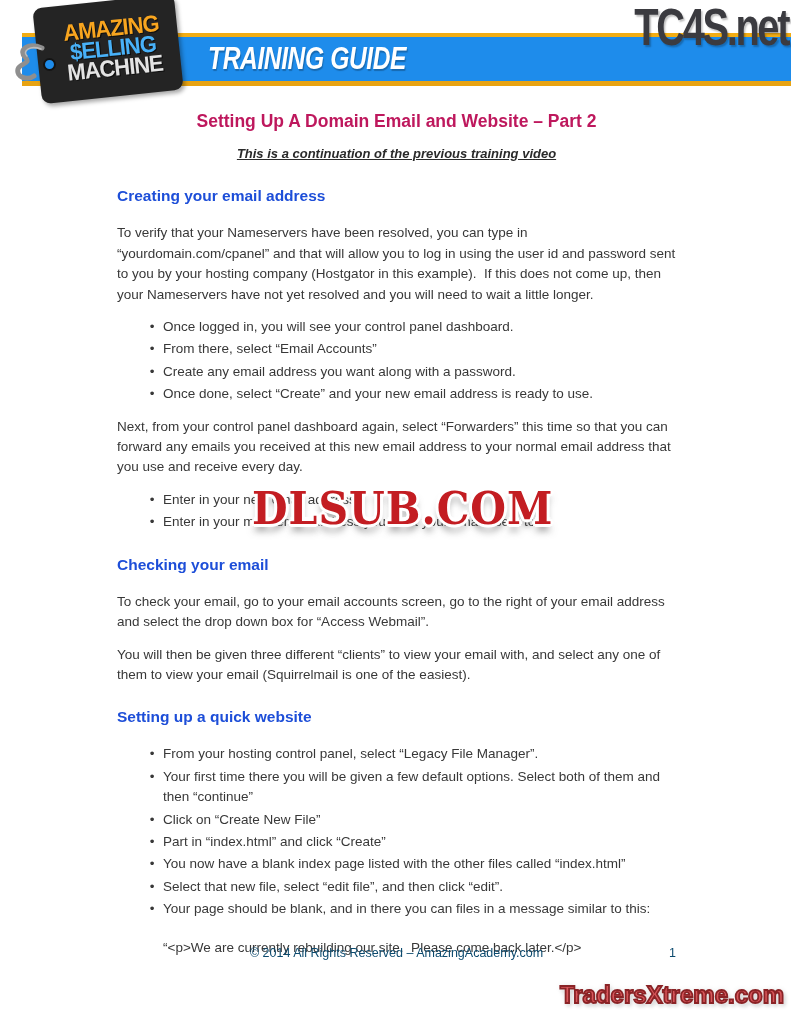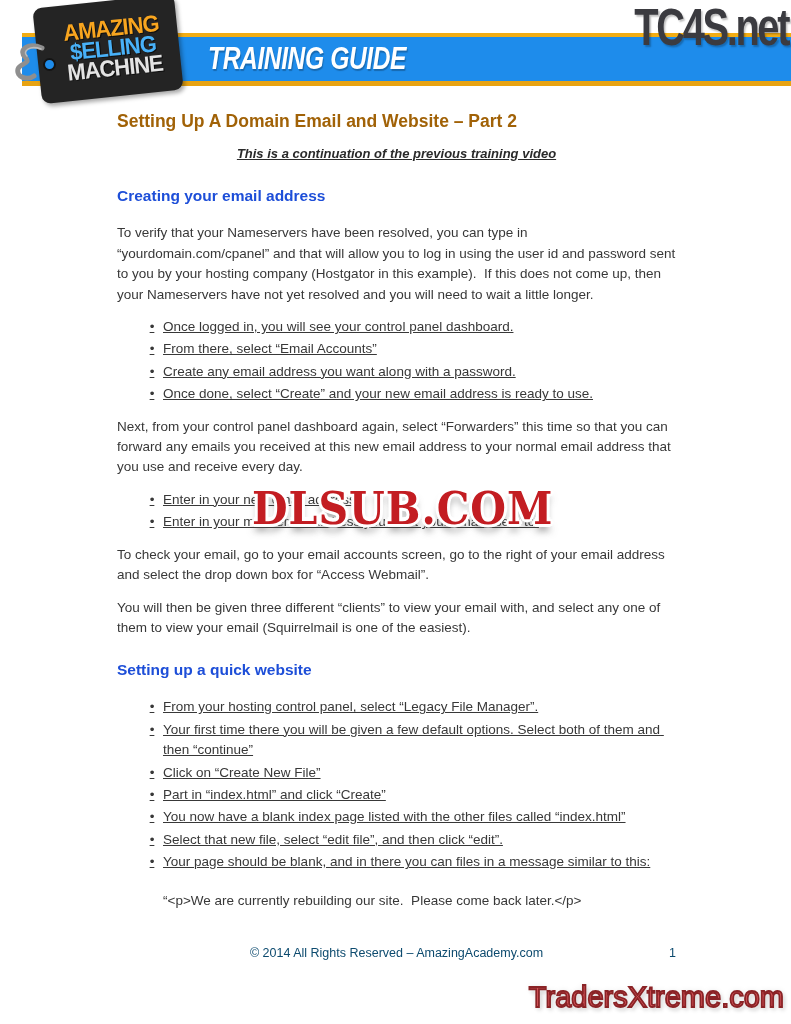--- a/index.html
+++ b/index.html
@@ -52,33 +52,33 @@
     text-shadow:2px 2px 2px rgba(0,0,0,0.25);
   }
 
   
   .content {
     position:absolute; left:117px; top:0; width:559px;
     font-size:13.5px; line-height:20.4px; color:#383838;
   }
   .doc-title {
     margin:110px 0 12px 0;
-    color:#a16207; font-size:17.5px; line-height:22px; font-weight:bold;
+    color:#be185d; font-size:17.5px; line-height:22px; font-weight:bold;text-align:center;
   }
   .doc-subtitle {
     margin:0 0 19px 0; text-align:center;
     font-weight:bold; font-style:italic; text-decoration:underline;
     font-size:13px; color:#2a2a2a;
   }
   .sec-heading {
     margin:22px 0 18px 0;
     color:#1d4ed8; font-size:15.5px; line-height:19px; font-weight:bold;
   }
   .para { margin:0 0 12px 0; white-space:pre-wrap; }
-  .bullets { margin:0 0 12px 0;text-decoration:underline; }
+  .bullets { margin:0 0 12px 0; }
   .bullet { display:flex; margin-bottom:2px; }
   .bullet::before { content:"•"; width:22px; text-align:center; flex:0 0 22px; margin-left:24px; }
   .bullet .btext { flex:1; white-space:pre-wrap; }
   .code-line { margin:18px 0 8px 46px; white-space:pre-wrap; }
 
   
   .footer {
     position:absolute; left:117px; top:946px; width:559px;
     font-size:12.5px; color:#0c4a6e;
   }
@@ -91,21 +91,21 @@
     font-family:"DejaVu Serif", serif; font-weight:bold;
     font-size:41px; line-height:1; letter-spacing:1px; white-space:nowrap;
     color:#c31d22; transform:scaleY(1.08); transform-origin:left top;
     text-shadow:
       -3px 0 0 #ffffff, 3px 0 0 #ffffff, 0 -3px 0 #ffffff, 0 3px 0 #ffffff,
       -2px -2px 0 #ffffff, 2px -2px 0 #ffffff, -2px 2px 0 #ffffff, 2px 2px 0 #ffffff,
       0 7px 7px rgba(80,80,80,0.55);
   }
   .wm-traders {
     position:absolute; top:983px; right:7px;
-    font-size:29px; line-height:1; font-weight:normal; white-space:nowrap;
+    font-size:24px; line-height:1; font-weight:bold; white-space:nowrap;
     color:#d9575c; -webkit-text-stroke:1.8px #8a2326;
     text-shadow:0 0 3px #f0f0f0, 0 0 6px #dddddd, 2px 3px 4px #c0c0c0;
   }
 </style>
 </head>
 <body>
 
 <div class="page">
 
   <div class="banner">
@@ -152,20 +152,21 @@
 
     <div class="bullets">
       <div class="bullet">
           <span class="btext">Enter in your new email address</span>
         </div>
       <div class="bullet">
           <span class="btext">Enter in your main email address you want your emails sent to.</span>
         </div>
     </div>
 
+    <div class="sec-heading">Checking your email</div>
     <p class="para">To check your email, go to your email accounts screen, go to the right of your email address and select the drop down box for “Access Webmail”.</p>
     <p class="para">You will then be given three different “clients” to view your email with, and select any one of them to view your email (Squirrelmail is one of the easiest).</p>
 
     <div class="sec-heading">Setting up a quick website</div>
 
     <div class="bullets">
       <div class="bullet">
           <span class="btext">From your hosting control panel, select “Legacy File Manager”.</span>
         </div>
       <div class="bullet">

